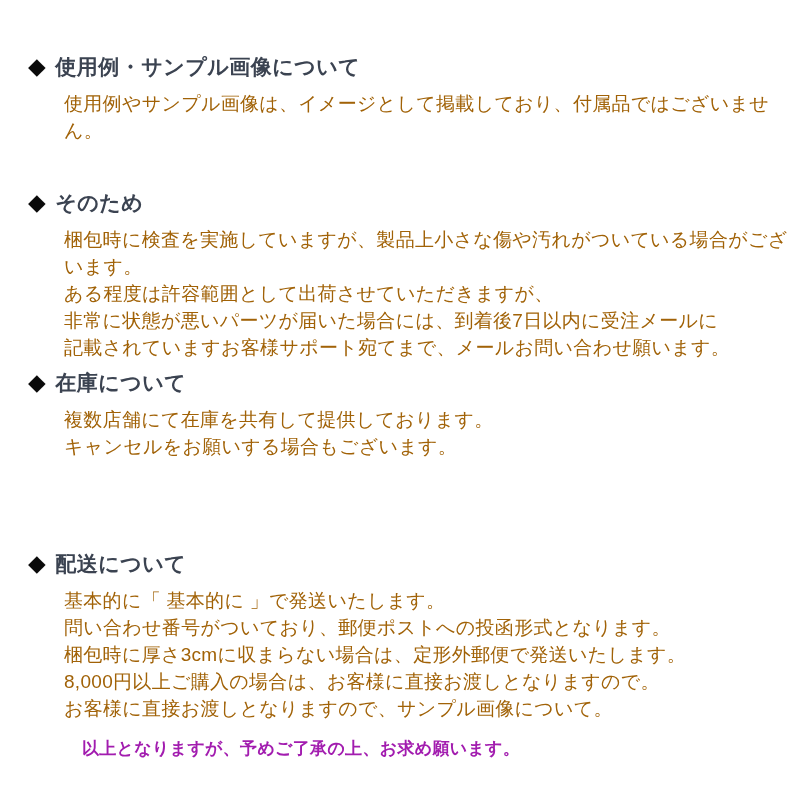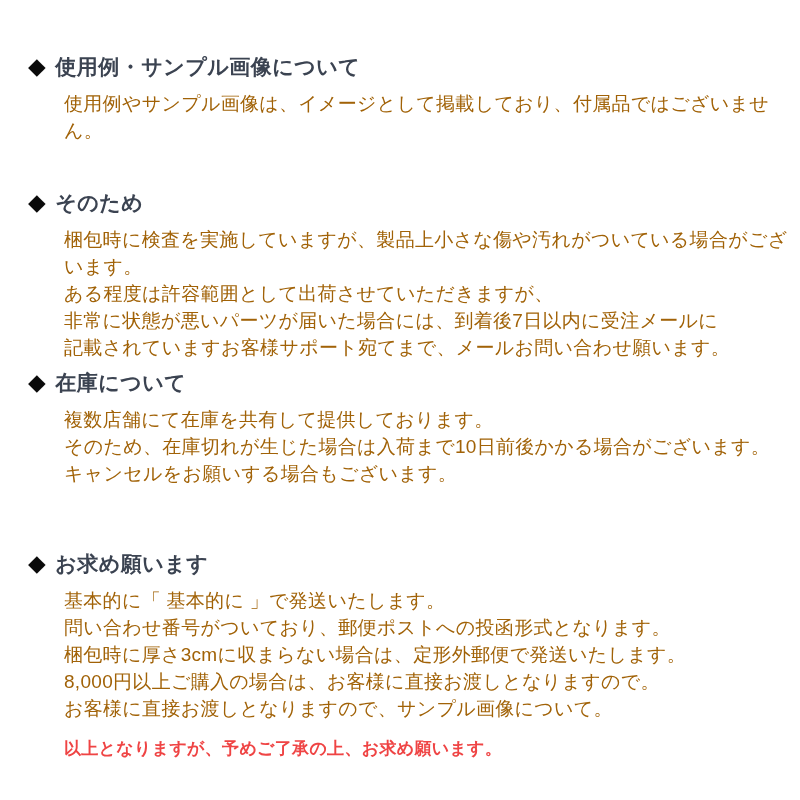--- a/index.html
+++ b/index.html
@@ -96,36 +96,35 @@
     </div>
   </div>
 
   <div class="section" id="sec-stock">
     <div class="section-heading">
       <span class="bullet">◆</span>
       <span>在庫について</span>
     </div>
     <div class="section-body">
       <p>複数店舗にて在庫を共有して提供しております。</p>
-      <p>そのため、在庫切れが生じた場合は入荷まで10日前後かかる場合がございます。</p>
       <p>キャンセルをお願いする場合もございます。</p>
     </div>
   </div>
 
   <div class="section" id="sec-shipping">
     <div class="section-heading">
       <span class="bullet">◆</span>
-      <span>お求め願います</span>
+      <span>配送について</span>
     </div>
     <div class="section-body">
       <p>基本的に「 基本的に 」で発送いたします。</p>
       <p>問い合わせ番号がついており、郵便ポストへの投函形式となります。</p>
       <p>梱包時に厚さ3cmに収まらない場合は、定形外郵便で発送いたします。</p>
       <p>8,000円以上ご購入の場合は、お客様に直接お渡しとなりますので。</p>
       <p>お客様に直接お渡しとなりますので、サンプル画像について。</p>
     </div>
   </div>
 
-  <div class="notice" style="color: #ef4444;">
+  <div class="notice" style="color: #a21caf; margin-left: 18px;">
     <p>以上となりますが、予めご了承の上、お求め願います。</p>
   </div>
 
 </div>
 
 </body></html>

